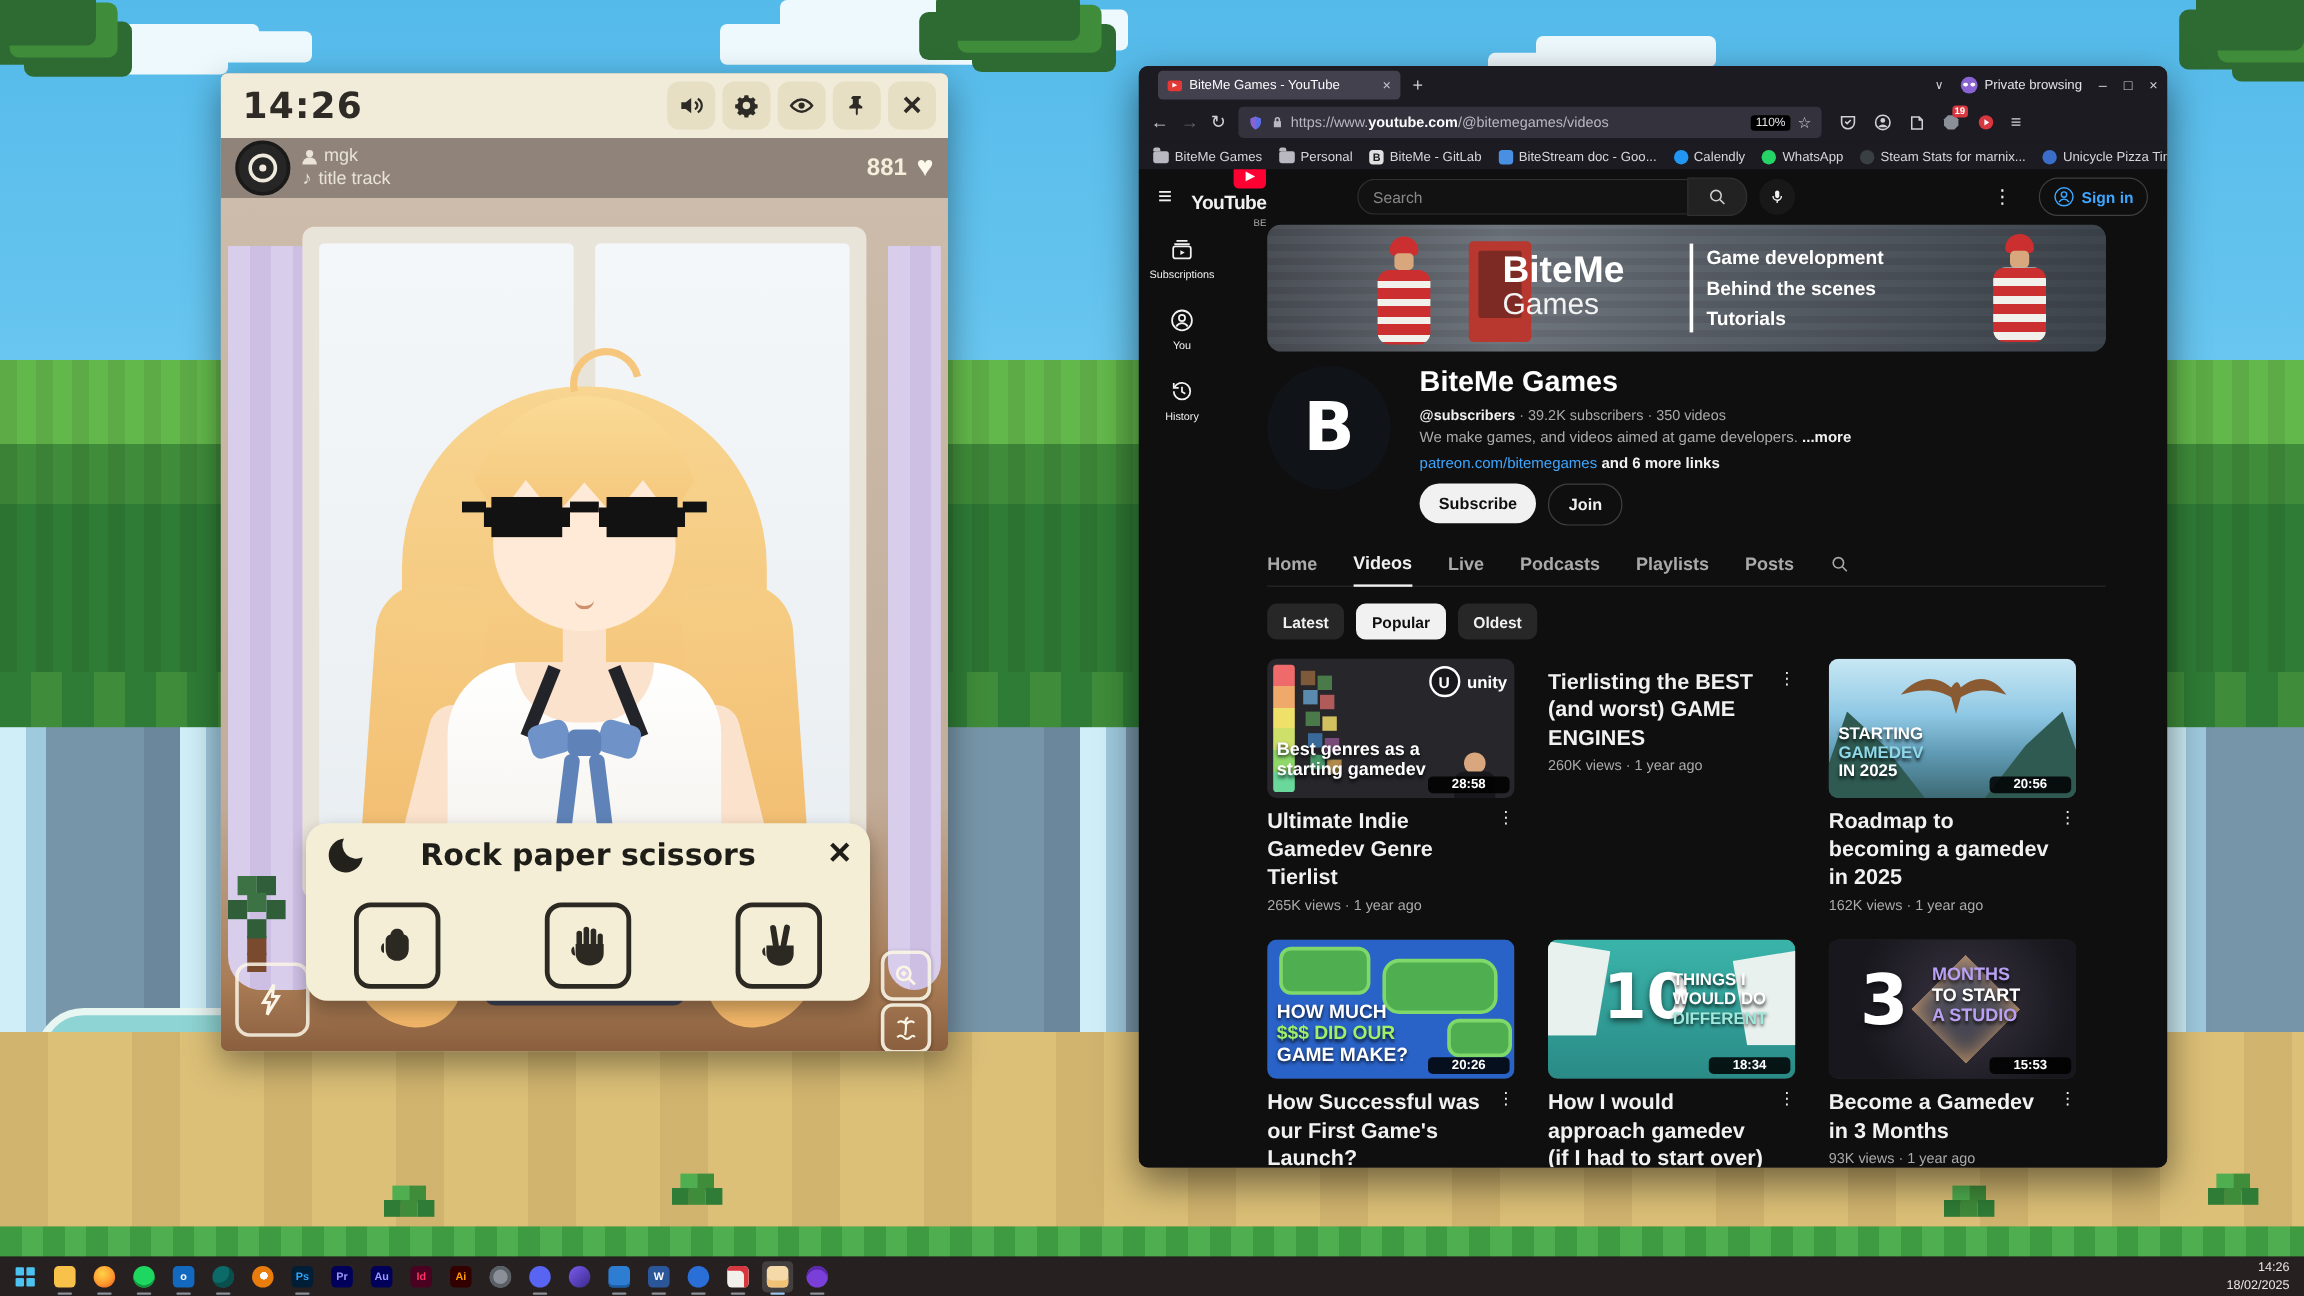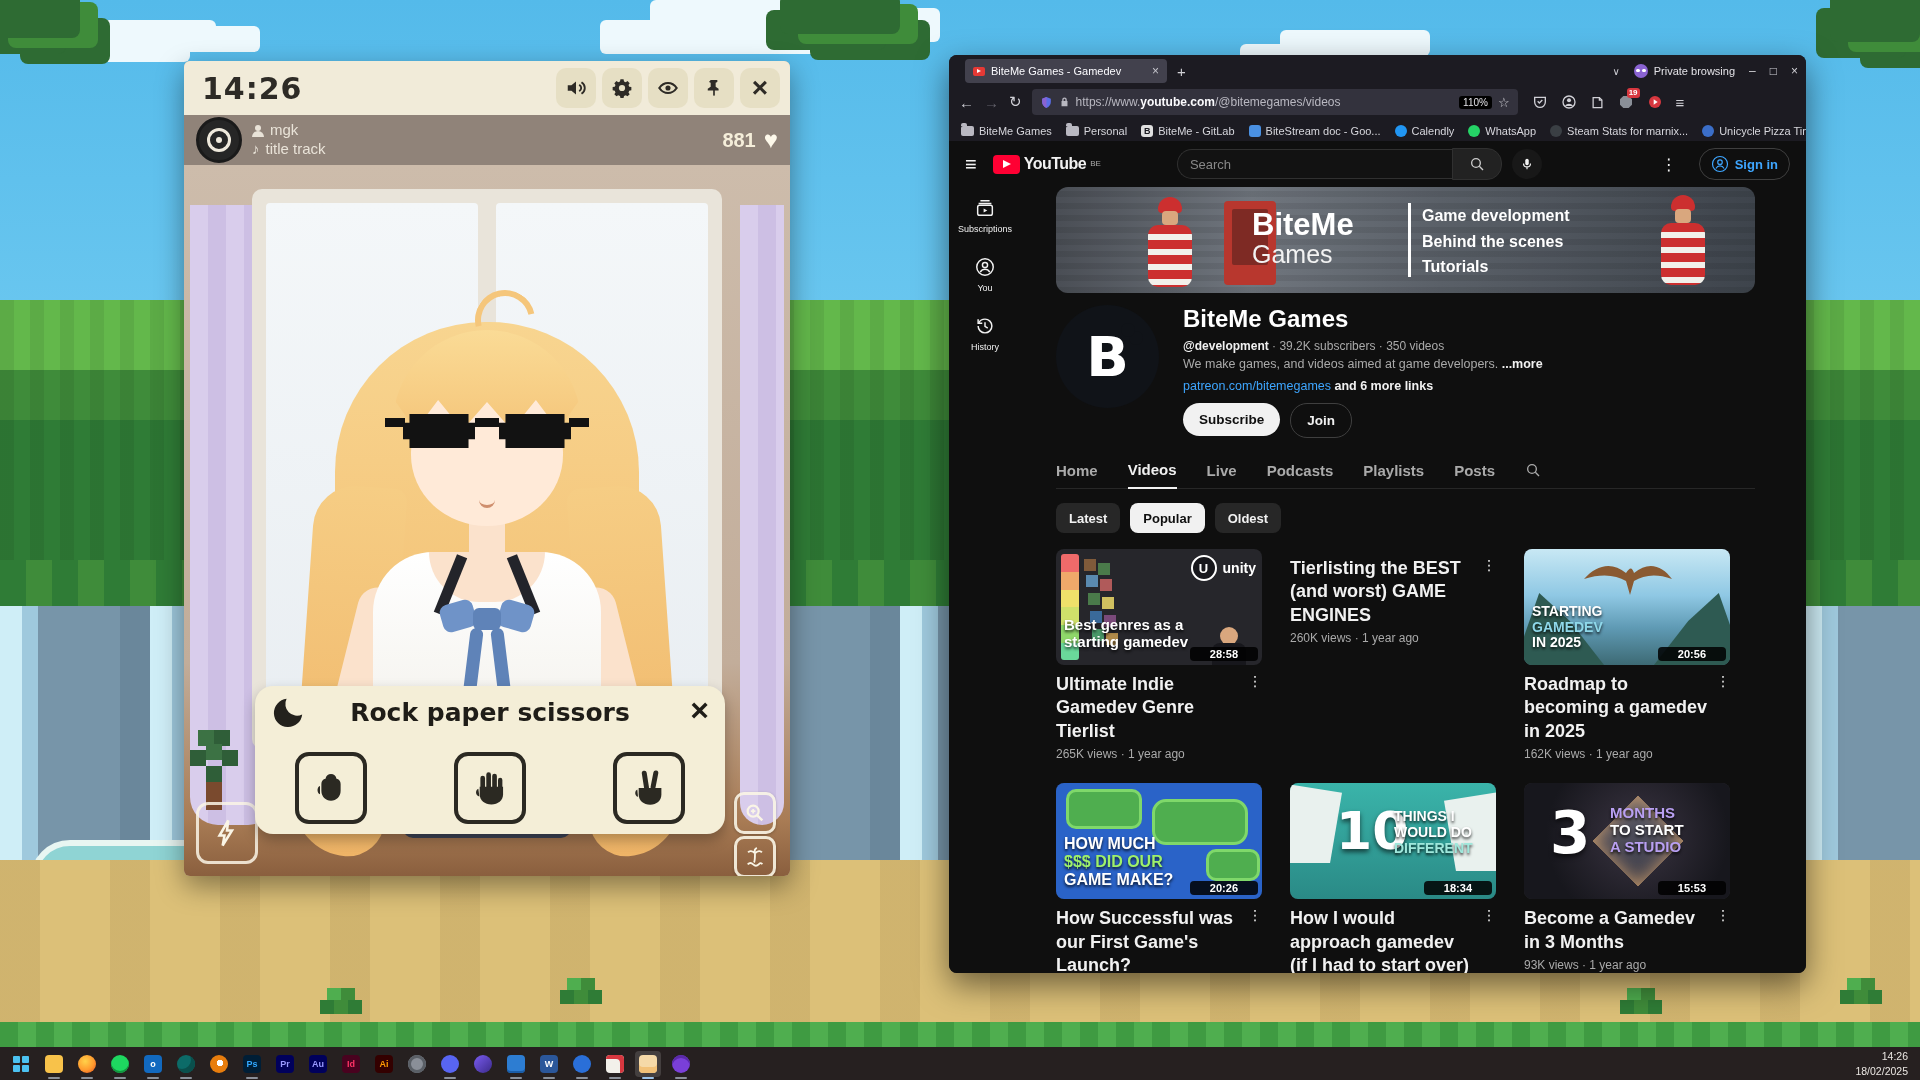--- a/index.html
+++ b/index.html
@@ -116,21 +116,21 @@
   .fx-bm{height:24px;display:flex;align-items:center;gap:14px;background:#1c1b22;padding:0 12px;font-size:11px;color:#d6d6dc;border-bottom:1px solid #0e0e13;}
   .bm{display:flex;align-items:center;gap:5px;cursor:pointer;white-space:nowrap;}
   .bm .ic{width:12px;height:12px;border-radius:3px;flex:none;}
   .folder{width:13px;height:10px;background:#b9b8c1;border-radius:2px;position:relative;}
   .folder:before{content:"";position:absolute;left:0;top:-3px;width:6px;height:3px;background:#b9b8c1;border-radius:2px 2px 0 0;}
 
   
   .yt{position:absolute;left:0;right:0;top:86px;bottom:0;background:#0f0f0f;color:#f1f1f1;overflow:hidden;}
   .yt-header{height:46px;display:flex;align-items:center;padding:0 16px;gap:16px;}
   .yt-ham{font-size:20px;cursor:pointer;color:#f1f1f1;}
-  .yt-logo{display:flex;align-items:center;gap:4px;cursor:pointer;}
+  .yt-logo{display:flex;align-items:flex-end;gap:4px;cursor:pointer;flex-direction:column;}
   .yt-play{width:27px;height:19px;background:#f03;border-radius:4px;position:relative;}
   .yt-play:before{content:"";position:absolute;left:10px;top:5px;border-left:8px solid #fff;border-top:4.5px solid transparent;border-bottom:4.5px solid transparent;}
   .yt-word{font-size:16px;font-weight:700;letter-spacing:-.5px;}
   .yt-region{font-size:8px;color:#aaa;margin-top:-2px;}
   .yt-search{display:flex;align-items:center;margin-left:60px;}
   .yt-search input{width:250px;height:28px;background:#121212;border:1px solid #303030;border-right:none;border-radius:15px 0 0 15px;color:#eee;font-size:13px;padding:0 12px;outline:none;}
   .yt-search input::placeholder{color:#888;}
   .yt-sbtn{width:48px;height:30px;background:#222;border:1px solid #303030;border-radius:0 15px 15px 0;display:flex;align-items:center;justify-content:center;cursor:pointer;}
   .yt-mic{width:30px;height:30px;border-radius:50%;background:#181818;display:flex;align-items:center;justify-content:center;margin-left:10px;cursor:pointer;}
   .yt-kebab{margin-left:auto;font-size:16px;color:#f1f1f1;cursor:pointer;padding:0 6px;}
@@ -410,21 +410,21 @@
             </svg>
           </span>
       </div>
     </div>
   </div>
 
   <div class="fx">
     <div class="fx-titlebar">
       <div class="fx-tab">
         <span class="ytfav"></span>
-        <span class="t">BiteMe Games - Gamedev</span>
+        <span class="t">BiteMe Games - YouTube</span>
         <span class="c">×</span>
       </div>
       <span class="fx-plus">+</span>
       <div class="fx-right">
         <span style="font-size:10px;">∨</span>
         <span class="pb">
           <span class="pb-ic"></span>
           <span>Private browsing</span>
         </span>
         <span class="winbtn">–</span>
@@ -623,21 +623,21 @@
         </div>
 
         <div class="ch-row">
           <div class="ch-av">
               <span class="B">B</span>
               <span class="bite"></span>
             </div>
           <div>
             <div class="ch-name">BiteMe Games</div>
             <div class="ch-meta">
-              <span class="h">@development</span>
+              <span class="h">@subscribers</span>
               <span>·</span>
               <span>39.2K subscribers</span>
               <span>·</span>
               <span>350 videos</span>
             </div>
             <div class="ch-desc">
               <span>We make games, and videos aimed at game developers.</span>
               <span class="m">...more</span>
             </div>
             <div class="ch-links">

